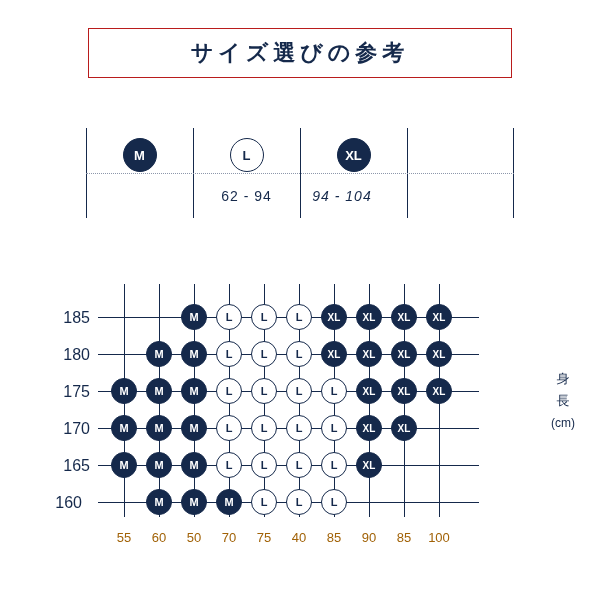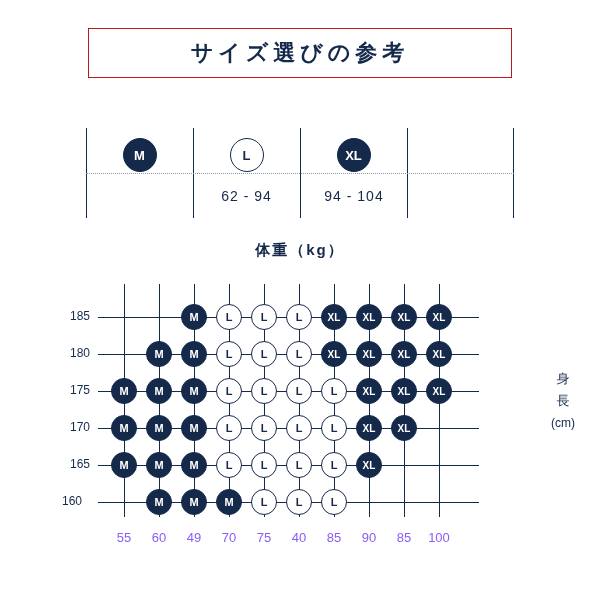--- a/index.html
+++ b/index.html
@@ -124,29 +124,29 @@
   }
   .grid-hline {
     position: absolute;
     height: 1px;
     background: #15294b;
   }
   .axis-label-y {
     position: absolute;
     width: 40px;
     text-align: right;
-    font-size: 12px;
+    font-size: 16px;
     color: #15294b;
   }
   .axis-label-x {
     position: absolute;
     width: 30px;
     text-align: center;
     font-size: 13px;
-    color: #8b5cf6;
+    color: #a16207;
   }
   .cell {
     position: absolute;
     width: 26px;
     height: 26px;
     border-radius: 50%;
     display: flex;
     align-items: center;
     justify-content: center;
     font-size: 11px;
@@ -192,24 +192,23 @@
       <div class="waist-vline" style="left: 0px;"></div>
       <div class="waist-vline" style="left: 107px;"></div>
       <div class="waist-vline" style="left: 214px;"></div>
       <div class="waist-vline" style="left: 321px;"></div>
       <div class="waist-vline" style="left: 427px;"></div>
       <div class="waist-dotline"></div>
       <div class="badge filled" style="left: 36.5px; top: 10px;">M</div>
       <div class="badge outline" style="left: 143.5px; top: 10px;">L</div>
       <div class="waist-cell" style="left: 100.5px; width: 120px;">62 - 94</div>
       <div class="badge filled" style="left: 250.5px; top: 10px;">XL</div>
-      <div class="waist-cell" style="left: 208px; width: 120px;">94 - 104</div>
+      <div class="waist-cell" style="left: 196px; width: 120px; font-style: italic;">94 - 104</div>
     </div>
 
-  <div class="section-label" id="weight-label">体重（kg）</div>
 
   <div id="matrix">
       <div class="grid-vline" style="left: 124px; top: 20px; height: 233px;"></div>
       <div class="grid-vline" style="left: 159px; top: 20px; height: 233px;"></div>
       <div class="grid-vline" style="left: 194px; top: 20px; height: 233px;"></div>
       <div class="grid-vline" style="left: 229px; top: 20px; height: 233px;"></div>
       <div class="grid-vline" style="left: 264px; top: 20px; height: 233px;"></div>
       <div class="grid-vline" style="left: 299px; top: 20px; height: 233px;"></div>
       <div class="grid-vline" style="left: 334px; top: 20px; height: 233px;"></div>
       <div class="grid-vline" style="left: 369px; top: 20px; height: 233px;"></div>
@@ -222,21 +221,21 @@
       <div class="grid-hline" style="top: 201px; left: 98px; width: 381px;"></div>
       <div class="grid-hline" style="top: 238px; left: 98px; width: 381px;"></div>
       <div class="axis-label-y" style="left: 50px; top: 45px;">185</div>
       <div class="axis-label-y" style="left: 50px; top: 82px;">180</div>
       <div class="axis-label-y" style="left: 50px; top: 119px;">175</div>
       <div class="axis-label-y" style="left: 50px; top: 156px;">170</div>
       <div class="axis-label-y" style="left: 50px; top: 193px;">165</div>
       <div class="axis-label-y" style="left: 42px; top: 230px;">160</div>
       <div class="axis-label-x" style="left: 109px; top: 266px;">55</div>
       <div class="axis-label-x" style="left: 144px; top: 266px;">60</div>
-      <div class="axis-label-x" style="left: 179px; top: 266px;">49</div>
+      <div class="axis-label-x" style="left: 179px; top: 266px;">50</div>
       <div class="axis-label-x" style="left: 214px; top: 266px;">70</div>
       <div class="axis-label-x" style="left: 249px; top: 266px;">75</div>
       <div class="axis-label-x" style="left: 284px; top: 266px;">40</div>
       <div class="axis-label-x" style="left: 319px; top: 266px;">85</div>
       <div class="axis-label-x" style="left: 354px; top: 266px;">90</div>
       <div class="axis-label-x" style="left: 389px; top: 266px;">85</div>
       <div class="axis-label-x" style="left: 424px; top: 266px;">100</div>
       <div class="cell filled" style="left: 181px; top: 40px;">M</div>
       <div class="cell outline" style="left: 216px; top: 40px;">L</div>
       <div class="cell outline" style="left: 251px; top: 40px;">L</div>

